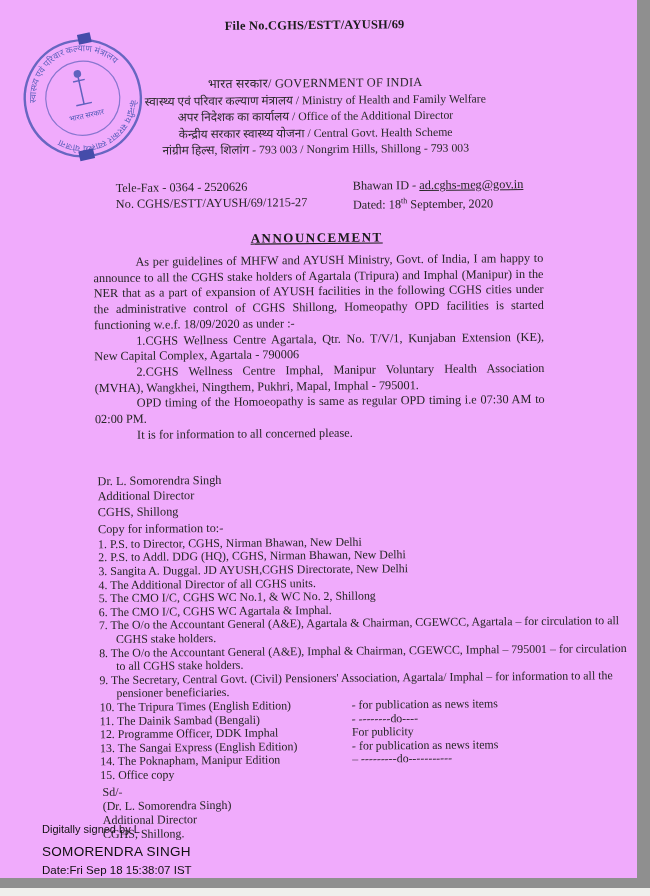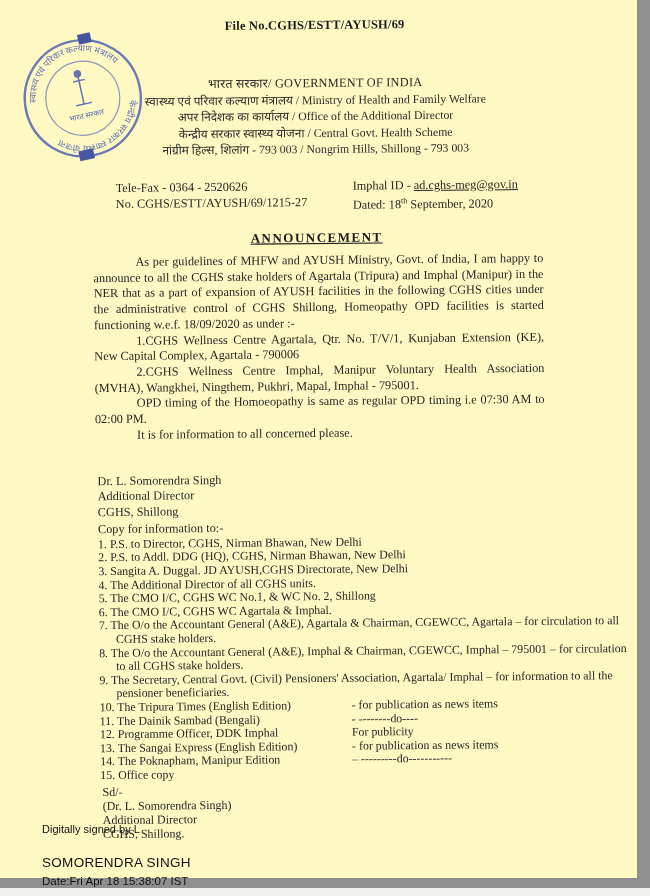--- a/index.html
+++ b/index.html
@@ -4,21 +4,21 @@
 <style>
   * { margin:0; padding:0; box-sizing:border-box; }
   html,body { width:650px; height:896px; }
   body {
     position:relative; overflow:hidden;
     background:#8f8f8f;
     font-family:"Liberation Serif","DejaVu Serif",serif;
   }
   .paper {
     position:absolute; left:0; top:0; width:637px; height:878px;
-    background:#fef9c3;
+    background:#f0abfc;
   }
   .bottom-edge {
     position:absolute; left:0; top:888px; width:650px; height:8px;
     background:#efefec;
   }
   .content {
     position:absolute; left:0; top:0; width:637px; height:878px;
     color:#262626;
     transform:rotate(-0.55deg); transform-origin:320px 430px;
   }
@@ -44,21 +44,21 @@
   .copy-item { display:flex; align-items:flex-start; }
   .ci-text { display:block; padding-left:17px; text-indent:-17px; }
   .copy-item.noted .ci-text { flex:0 0 252px; padding-left:0; text-indent:0; }
   .ci-note { flex:1; }
   .footer { margin:4px 0 0 99px; font-size:12px; line-height:13.9px; }
   .digisig {
     position:absolute; left:42px; top:823px; color:#101010;
     font-family:"Liberation Sans","DejaVu Sans",sans-serif;
   }
   .digisig .d1 { font-size:11px; }
-  .digisig .d2 { font-size:13.5px; margin-top:20px; letter-spacing:0.3px; }
+  .digisig .d2 { font-size:13.5px; margin-top:9px; letter-spacing:0.3px; }
   .digisig .d3 { font-size:11.5px; margin-top:5px; }
   .digisig .d4 { font-size:11.5px; margin-top:16px; }
   .digisig .d5 { font-size:11px; margin-top:14px; }
 </style>
 </head>
 <body>
 
 <div class="paper">
   <div class="content">
 
@@ -94,21 +94,21 @@
       <div class="l1">भारत सरकार/ GOVERNMENT OF INDIA</div>
       <div>स्वास्थ्य एवं परिवार कल्याण मंत्रालय / Ministry of Health and Family Welfare</div>
       <div>अपर निदेशक का कार्यालय / Office of the Additional Director</div>
       <div>केन्द्रीय सरकार स्वास्थ्य योजना / Central Govt. Health Scheme</div>
       <div>नांग्रीम हिल्स, शिलांग - 793 003 / Nongrim Hills, Shillong - 793 003</div>
     </div>
 
     <div class="contact">
       <div class="contact-row">
         <div class="cleft">Tele-Fax - 0364 - 2520626</div>
-        <div><span>Imphal ID - </span><span class="u">ad.cghs-meg@gov.in</span></div>
+        <div><span>Bhawan ID - </span><span class="u">ad.cghs-meg@gov.in</span></div>
       </div>
       <div class="contact-row">
         <div class="cleft">No. CGHS/ESTT/AYUSH/69/1215-27</div>
         <div><span>Dated: </span><span>18</span><sup>th</sup><span> September, 2020</span></div>
       </div>
     </div>
 
     <div class="title">
       <span>ANNOUNCEMENT</span>
     </div>
@@ -197,19 +197,19 @@
       <div>(Dr. L. Somorendra Singh)</div>
       <div>Additional Director</div>
       <div>CGHS, Shillong.</div>
     </div>
 
   </div>
 
   <div class="digisig">
     <div class="d1">Digitally signed by L</div>
     <div class="d2">SOMORENDRA SINGH</div>
-    <div class="d3">Date:Fri Apr 18 15:38:07 IST</div>
+    <div class="d3">Date:Fri Sep 18 15:38:07 IST</div>
     <div class="d4">2020</div>
     <div class="d5">Reason: Approved -</div>
   </div>
 </div>
 
 <div class="bottom-edge"></div>
 
 </body></html>

